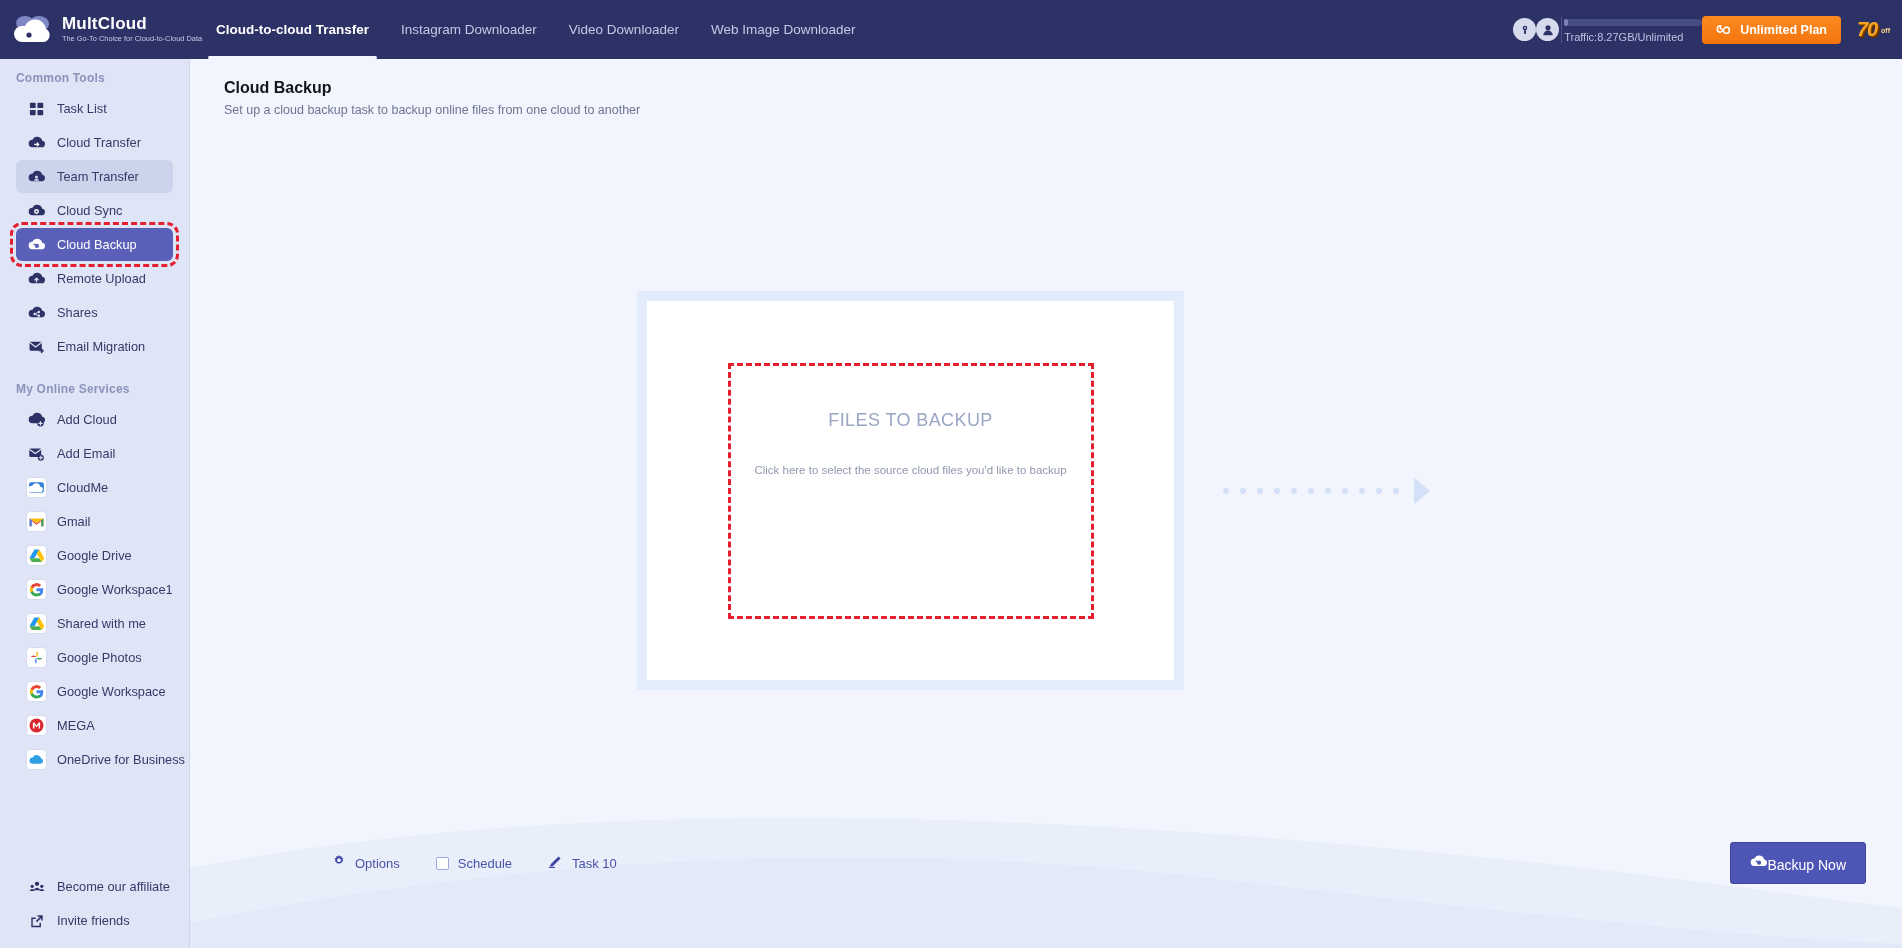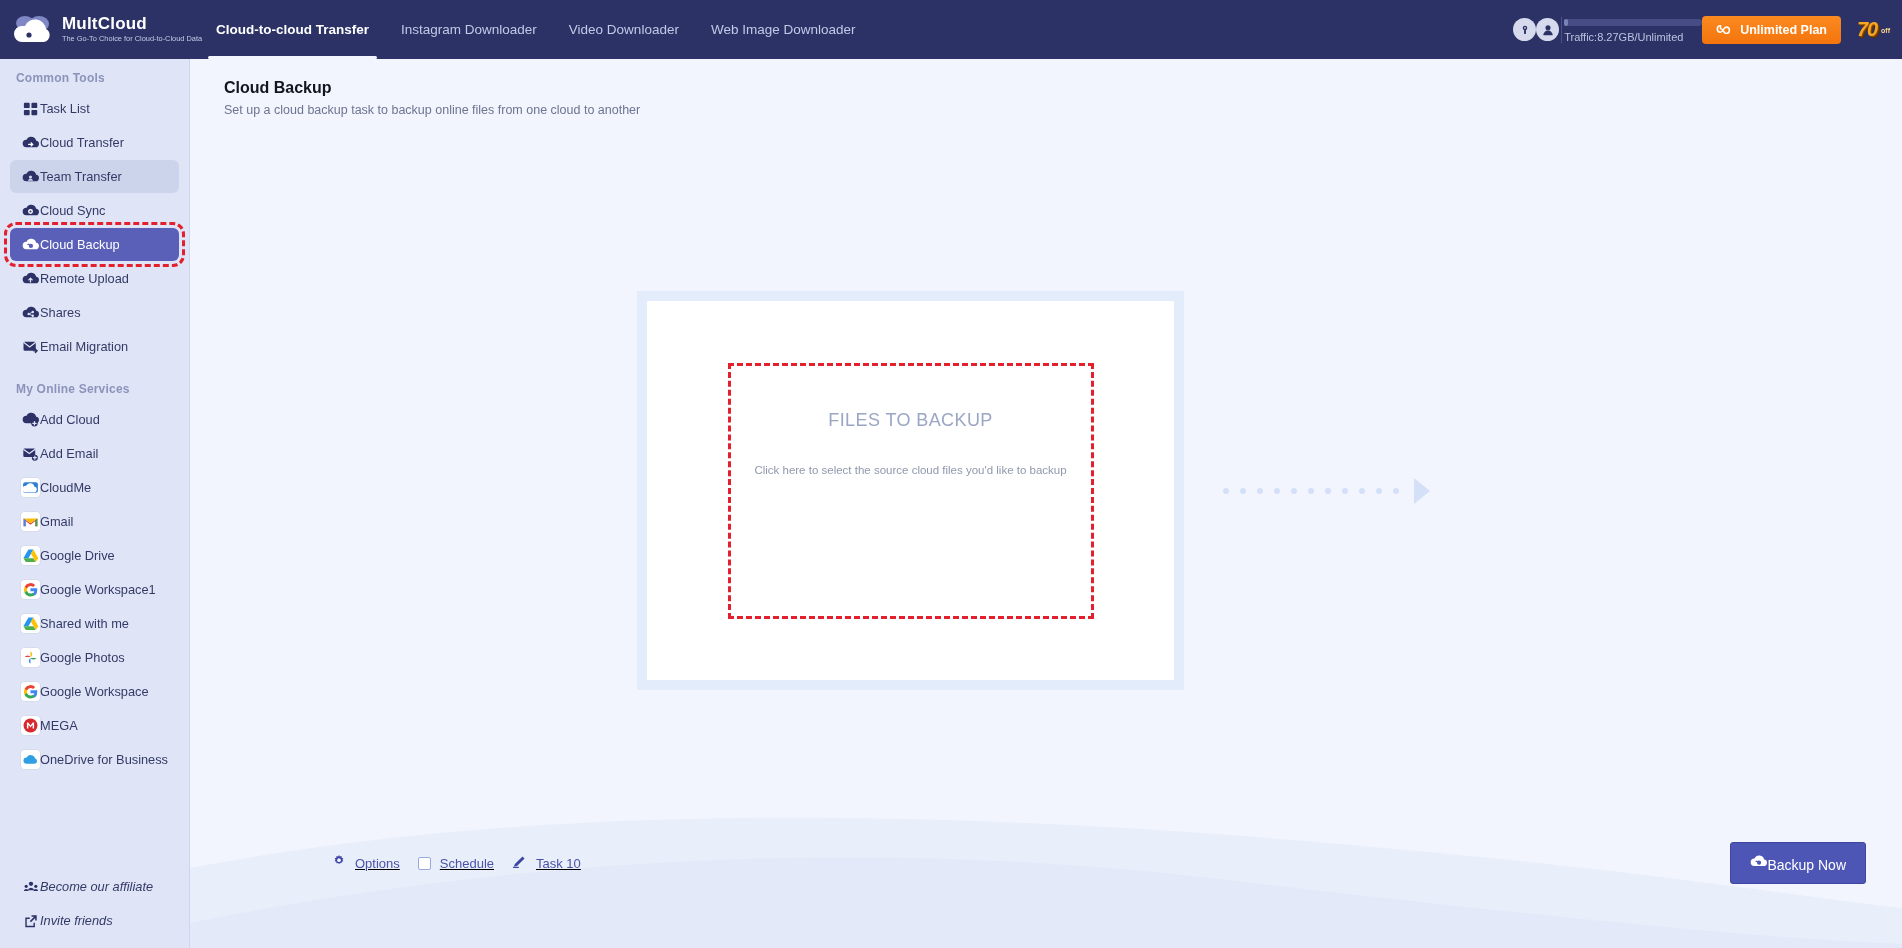--- a/index.html
+++ b/index.html
@@ -87,43 +87,43 @@
     width: 190px; height: 889px;
     background: #dfe5f7;
     border-right: 1px solid #cdd6ef;
     overflow: hidden;
   }
   .side-heading {
     font-size: 12px; color: #8b93bb; font-weight: bold;
     padding: 12px 0 6px 16px; letter-spacing: .2px;
   }
   .side-item {
-    display: flex; align-items: center; 
-    height: 33px; margin: 1px 10px; padding-left: 11px;
+    display: flex; align-items: center; gap: 11px;
+    height: 33px; margin: 1px 16px; padding-left: 11px;
     border-radius: 6px; cursor: pointer; position: relative;
   }
   .side-item .si-label { font-size: 12.8px; color: #343a66; white-space: nowrap; }
   .side-item.hover { background: #ccd4ec; }
   .side-item.active { background: #5a60b8; }
   .side-item.active .si-label { color: #ffffff; }
   .side-item.highlight {
     outline: 3px dashed #e5202e;
     outline-offset: 3px;
   }
   .si-icon {
     width: 19px; height: 19px; flex: 0 0 19px;
     display: flex; align-items: center; justify-content: center;
   }
   .svc-icon {
     width: 19px; height: 19px; flex: 0 0 19px; border-radius: 4px;
     background: #fff; display: flex; align-items: center; justify-content: center;
     box-shadow: 0 0 0 1px rgba(0,0,0,.04);
     font-size: 12px; font-weight: bold; overflow:hidden;
   }
-  .side-bottom { position: absolute; left: 0; bottom: 10px; width: 220px; font-style: italic; }
+  .side-bottom { position: absolute; left: 0; bottom: 10px; width: 220px; }
 
   
   .main {
     position: absolute; top: 59px; left: 190px;
     width: 1712px; height: 889px;
     background: #f2f5fd; overflow: hidden;
   }
   .wave { position: absolute; left: 0; bottom: 0; width: 1712px; height: 200px; pointer-events: none; }
 
   .page-head { position: relative; padding: 20px 0 0 34px; z-index: 2; }
@@ -162,21 +162,21 @@
   .conn-arrow {
     width: 0; height: 0; margin-left: 4px;
     border-top: 13px solid transparent; border-bottom: 13px solid transparent;
     border-left: 16px solid #d4e0f8;
   }
 
   .footbar {
     position: absolute; top: 783px; left: 0; width: 1712px;
     display: flex; align-items: center; padding: 0 36px 0 142px; z-index: 3;
   }
-  .foot-opts { display: flex; align-items: center; gap: 18px; text-decoration: underline; }
+  .foot-opts { display: flex; align-items: center; gap: 36px; }
   .foot-item { display: flex; align-items: center; gap: 9px; cursor: pointer; }
   .foot-label { font-size: 13px; color: #4a52a8; }
   .chk {
     width: 13px; height: 13px; border: 1.6px solid #9aa9e0;
     border-radius: 2px; background: #fff; flex: 0 0 13px;
   }
   .backup-btn {
     margin-left: auto; display: flex; align-items: flex-end; 
     background: #4d55b5; color: #fff; font-size: 14px;
     padding: 10px 19px; border-radius: 3px; cursor: pointer;

